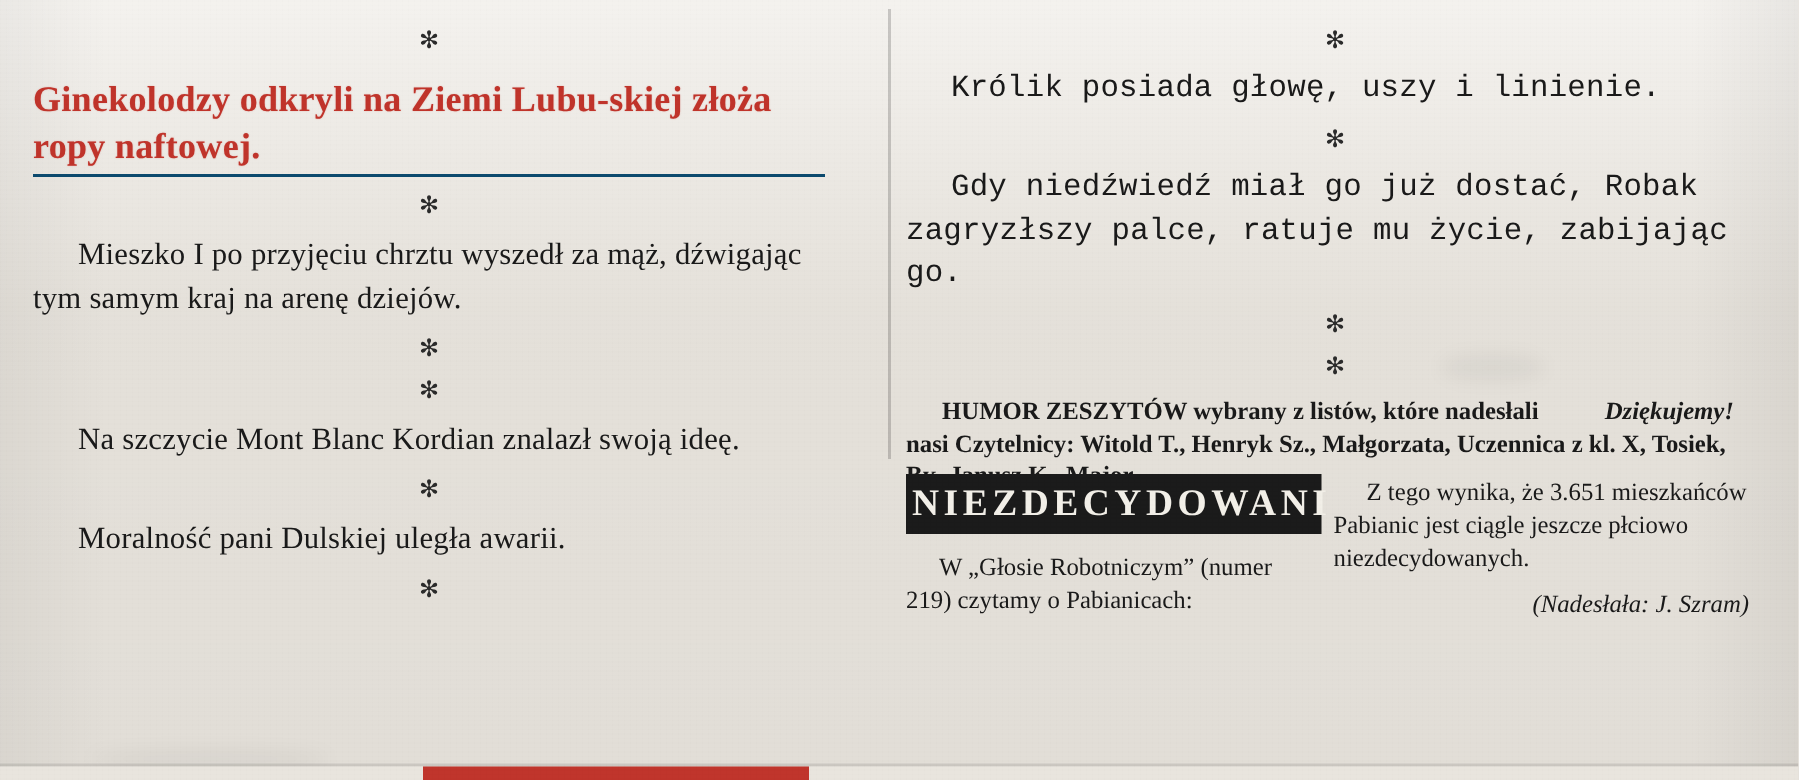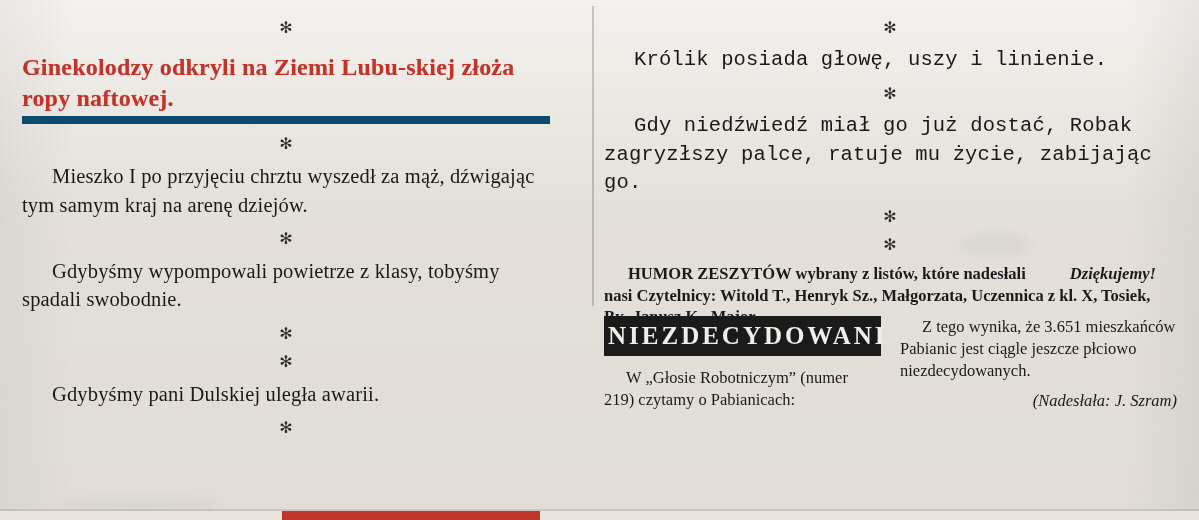--- a/index.html
+++ b/index.html
@@ -80,21 +80,21 @@
 
   
   .headline {
     color: #c0342b;
     font-weight: bold;
     font-size: 24px;
     line-height: 1.30;
     letter-spacing: 0.2px;
     margin: 16px 0 0 0;
     padding: 0 0 2px 0;
-    border-bottom: 8px solid #0c4a6e;
+    border-bottom: 2px solid #0c4a6e;
     display: block;
     width: 528px;
     text-shadow: 0 0 1px rgba(192,52,43,0.35);
   }
 
   
   .aster {
     text-align: center;
     font-size: 16px;
     line-height: 1;
@@ -136,21 +136,22 @@
 
   
   .article {
     position: absolute;
     left: 604px;
     top: 316px;
     width: 576px;
   }
   .art-cols {
     display: flex;
-    gap: 19px;
+    gap: 8px;
+    align-items: flex-end;
   }
   .art-col {
     width: 277px;
   }
   .banner {
     background: #1b1b1b;
     color: #f2efe8;
     font-weight: bold;
     font-size: 25px;
     letter-spacing: 3px;
@@ -198,28 +199,28 @@
     <div class="aster">✻</div>
 
     <div class="headline">Ginekolodzy odkryli na Ziemi Lubu-skiej złoża ropy naftowej.</div>
 
     <div class="aster">✻</div>
 
     <p class="joke">Mieszko I po przyjęciu chrztu wyszedł za mąż, dźwigając tym samym kraj na arenę dziejów.</p>
 
     <div class="aster">✻</div>
 
-    <p class="joke">Gdybyśmy wypompowali powietrze z klasy, tobyśmy spadali swobodnie.</p>
-
-    <div class="aster">✻</div>
-
-
-    <div class="aster">✻</div>
-
-    <p class="joke">Gdybyśmy pani Dulskiej uległa awarii.</p>
+
+    <div class="aster">✻</div>
+
+    <p class="joke">Na szczycie Mont Blanc Kordian znalazł swoją ideę.</p>
+
+    <div class="aster">✻</div>
+
+    <p class="joke">Moralność pani Dulskiej uległa awarii.</p>
 
     <div class="aster">✻</div>
 
   </div>
 
   <div class="col-right">
 
     <div class="aster rt">✻</div>
 
     <p class="joke">Królik posiada głowę, uszy i linienie.</p>

